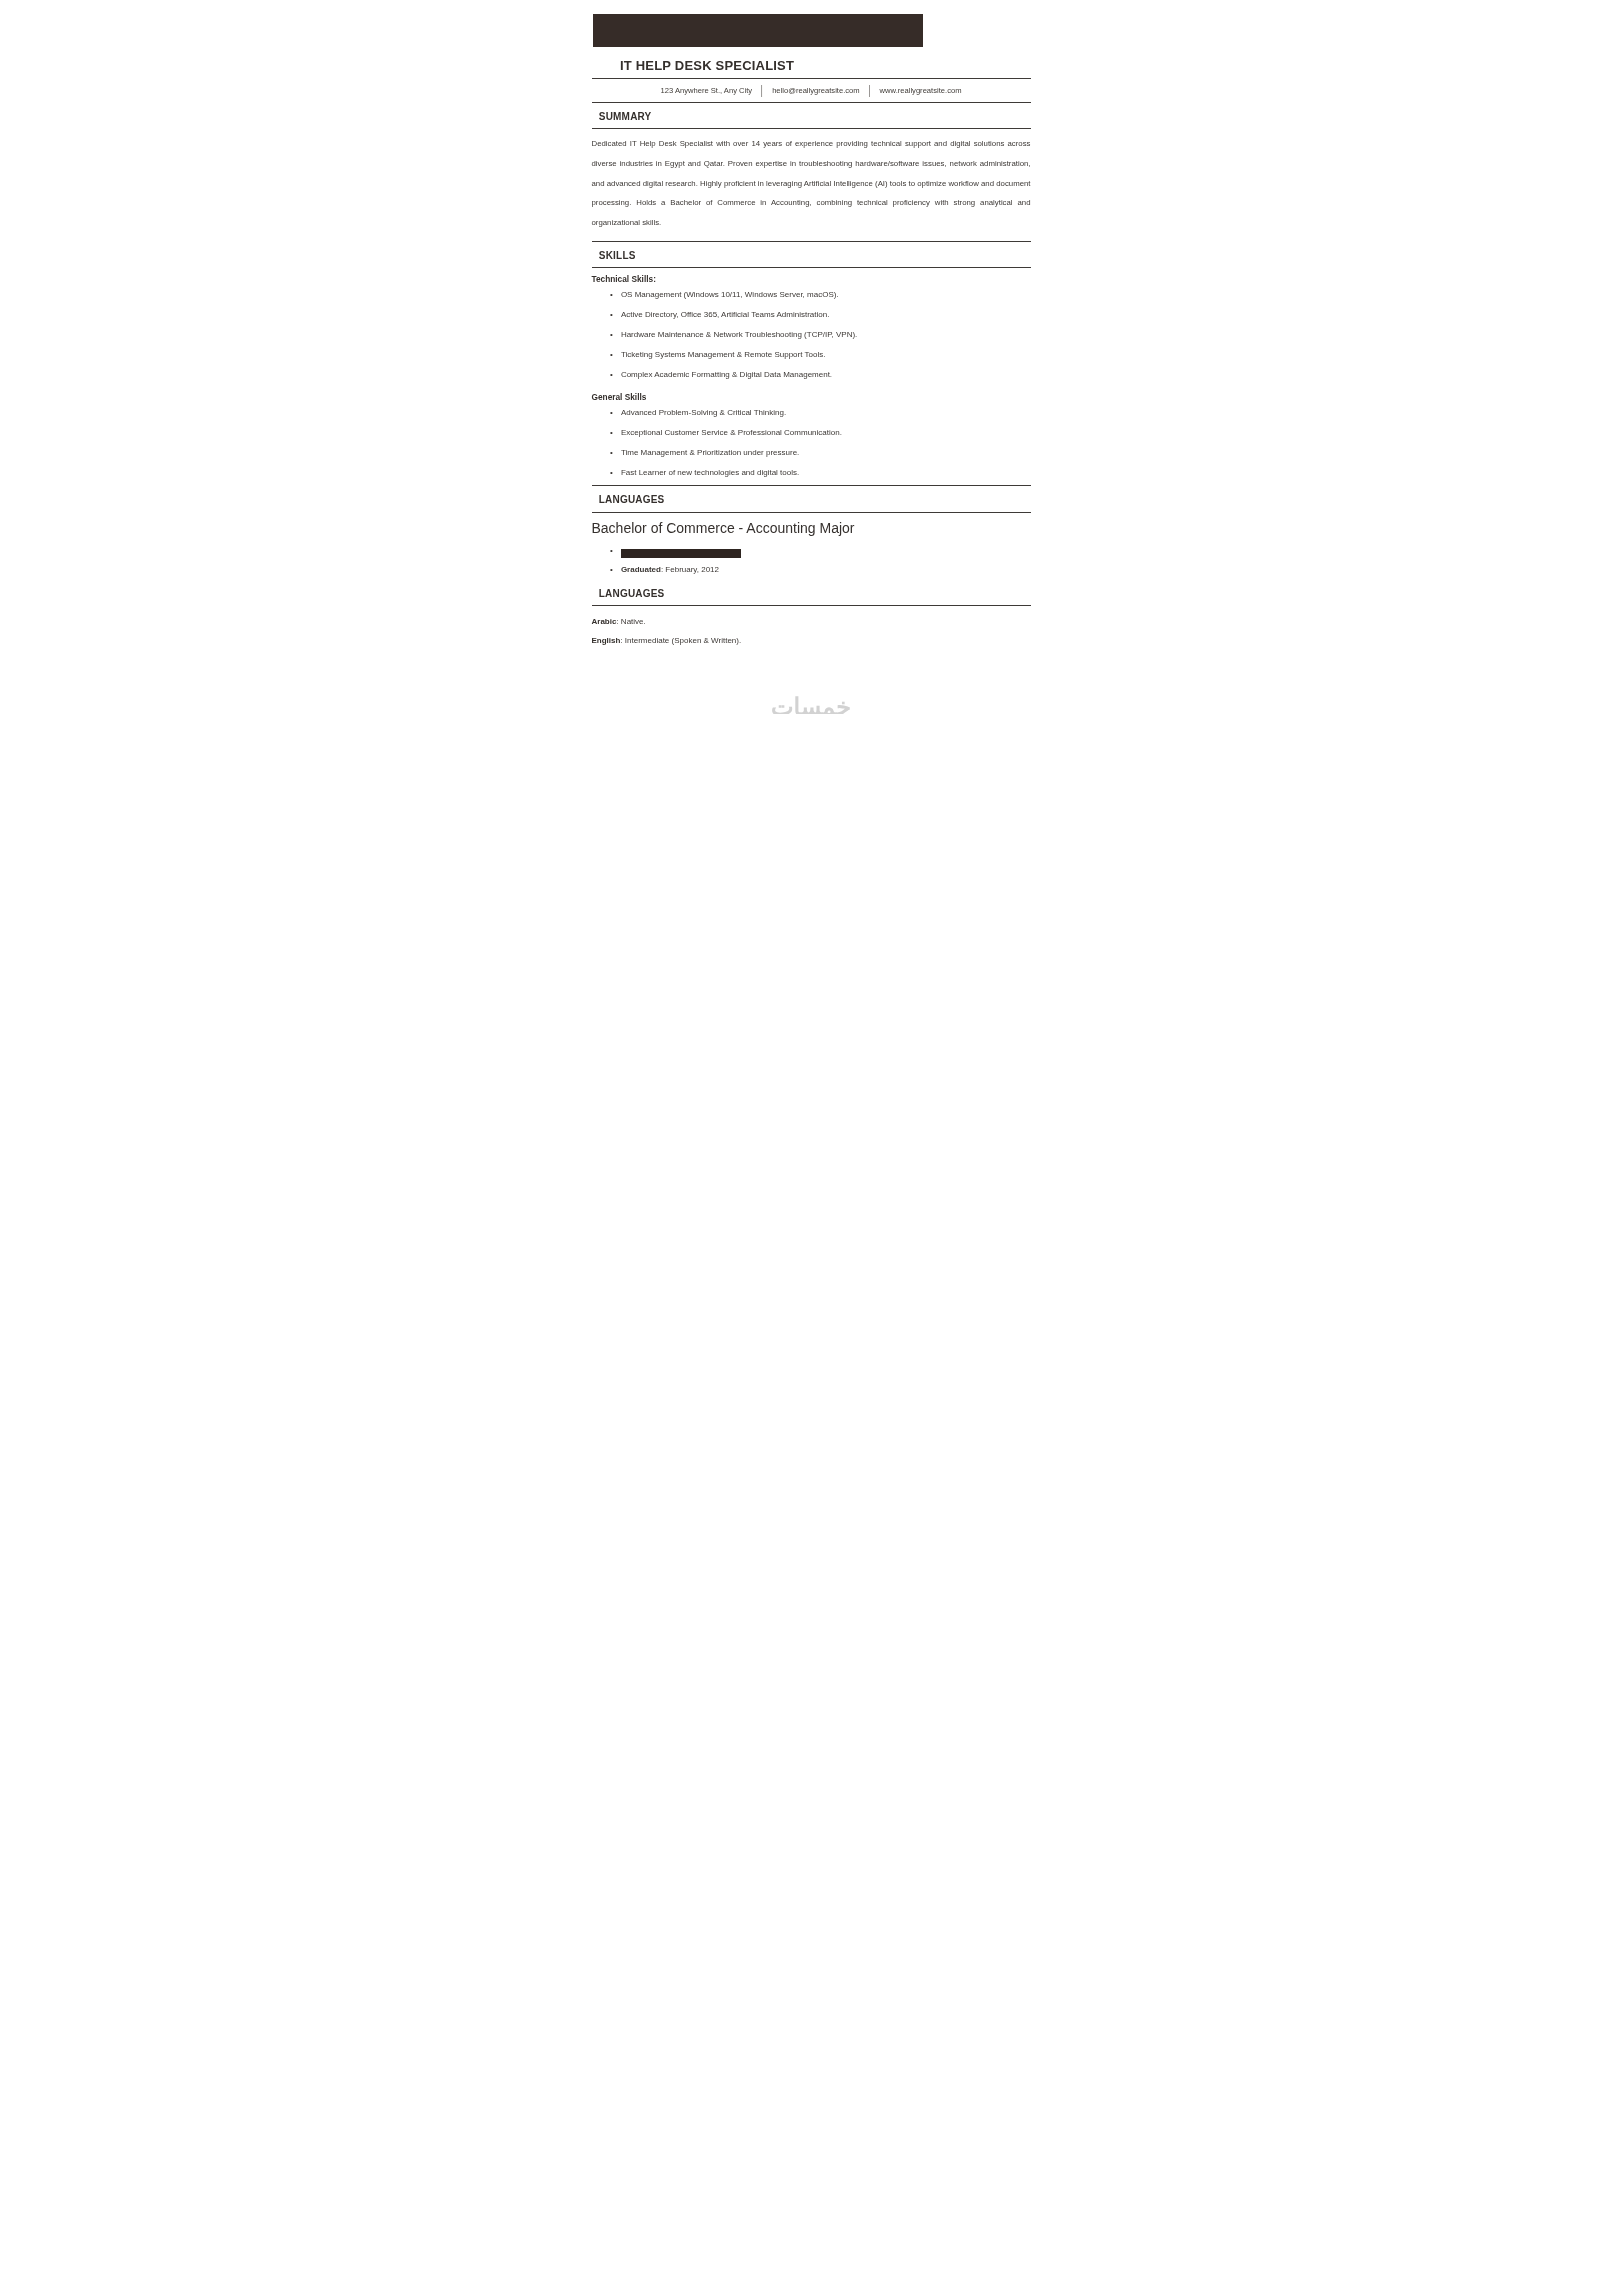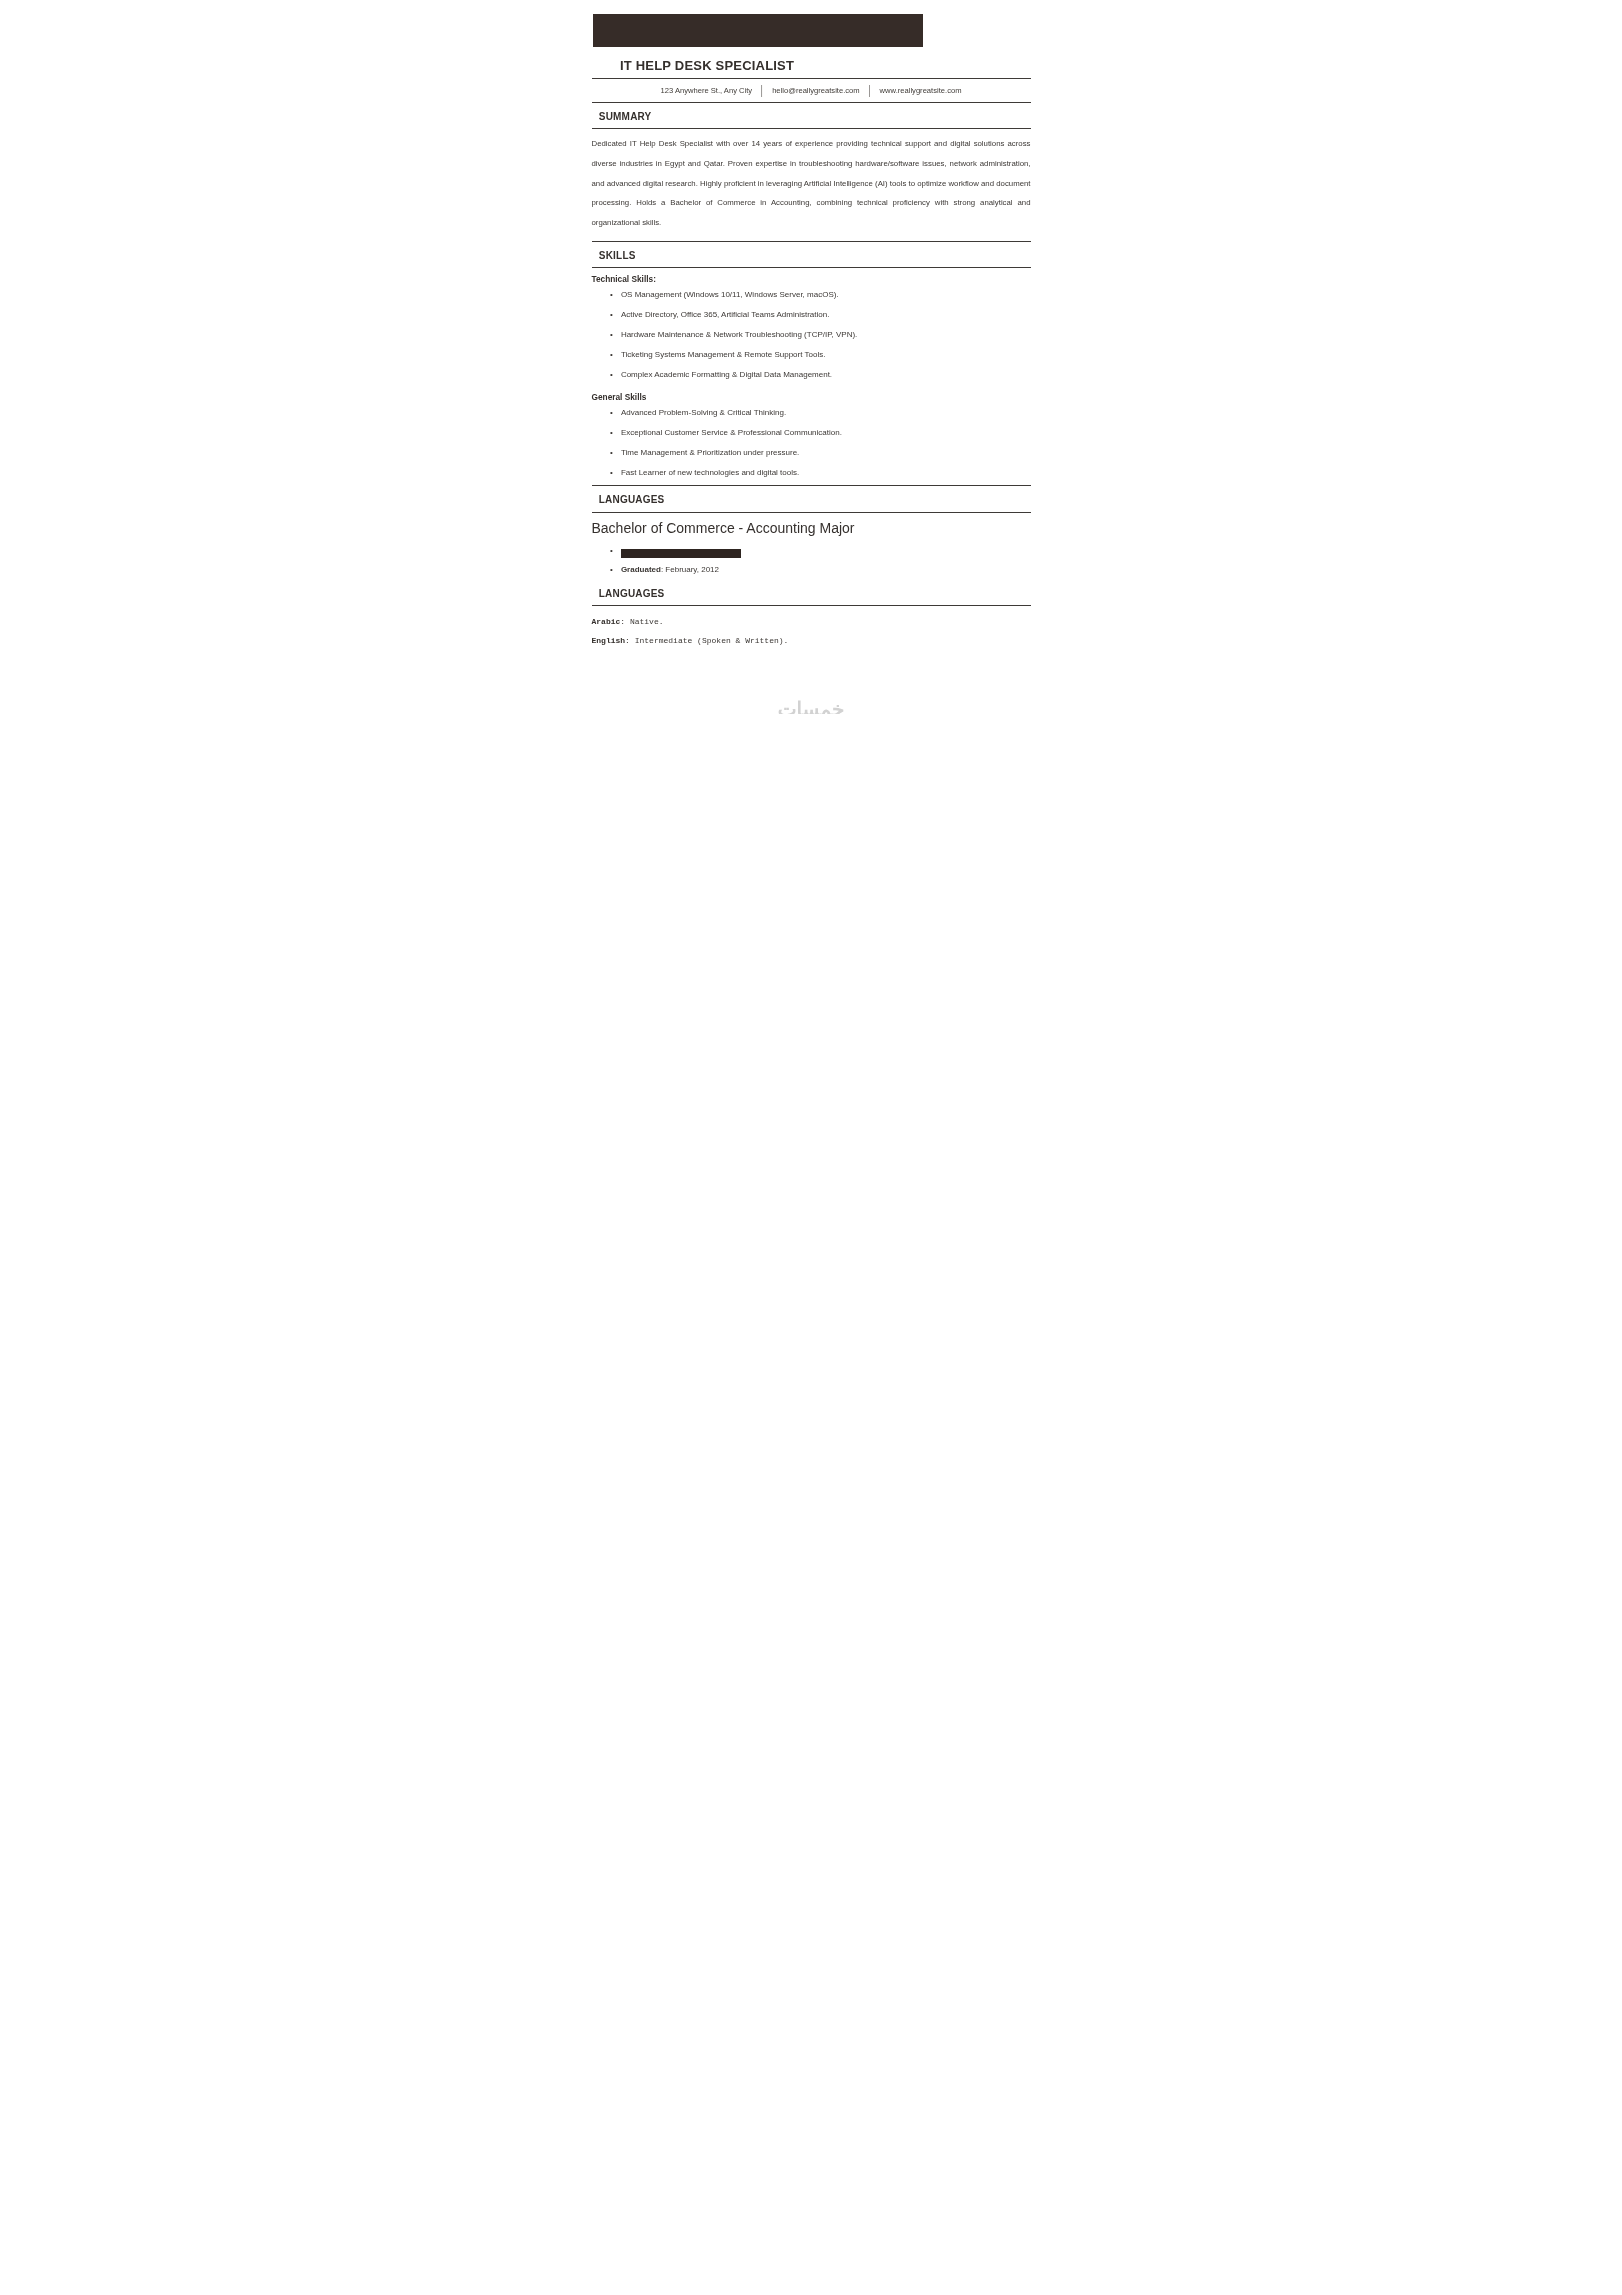--- a/index.html
+++ b/index.html
@@ -104,27 +104,27 @@
     vertical-align:middle;
     margin-top:5px;
   }
   ul.bullets li.redacted-line { line-height:2.1; }
   .lang-line {
     font-size:8px;
     line-height:2.45;
     color:#3c3835;
   }
   .lang-line strong { color:#35302d; }
-  .languages-block { padding-top:5.5px;font-family:Liberation Mono, monospace; }
+  .languages-block { padding-top:5.5px; }
   .watermark {
     position:absolute;
     bottom:-7.3px;
     left:50%;
     transform:translateX(-50%);
-    font-size:20px;
+    font-size:24px;
     font-weight:bold;
     color:#d2d2d2;
     letter-spacing:0.5px;
     user-select:none;
   }
 </style>
 </head>
 <body>
 
 <div class="page">

